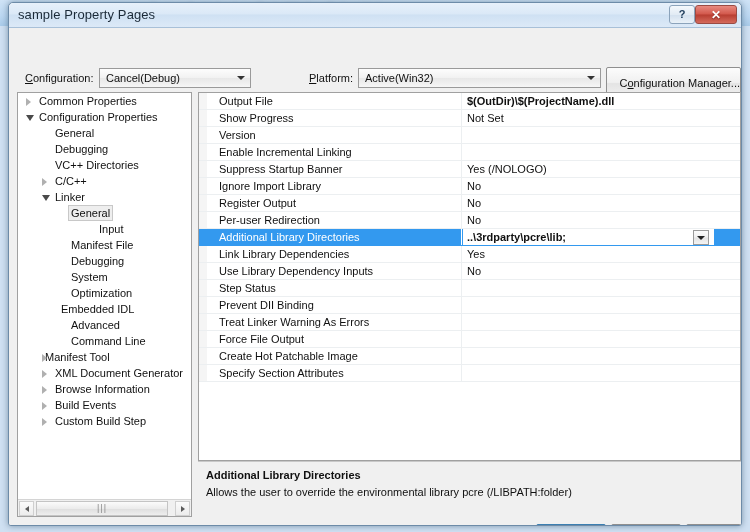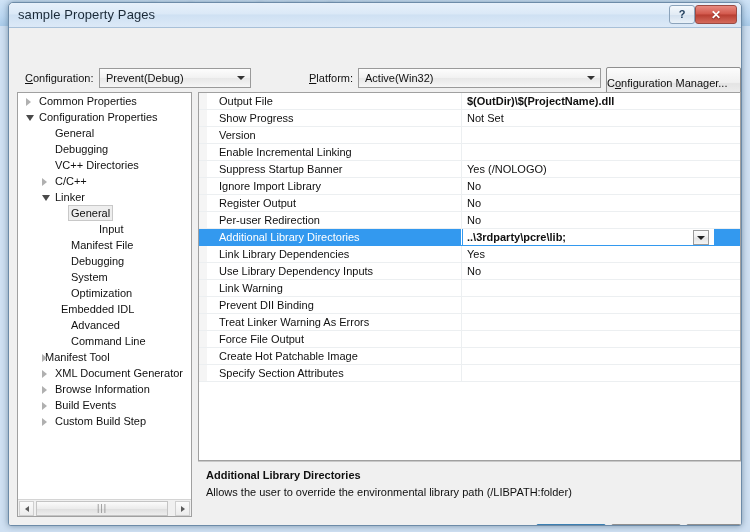--- a/index.html
+++ b/index.html
@@ -155,21 +155,21 @@
     left: 597px; top: 39px;
     width: 135px; height: 32px;
     border: 1px solid #8f8f8f;
     border-radius: 2px;
     background: linear-gradient(180deg,#fcfcfc 0%,#f0f0f0 48%,#e4e4e4 52%,#f2f2f2 100%);
     box-sizing: border-box;
     font-size: 11px;
     color: #101010;
     display: flex;
     align-items: center;
-    justify-content: flex-start;
+    justify-content: flex-end;
     cursor: default;
   }
 
   
   #tree-panel {
     position: absolute;
     left: 8px; top: 64px;
     width: 175px; height: 425px;
     background: #ffffff;
     border: 1px solid #a0a0a0;
@@ -421,21 +421,21 @@
     </div>
     <div class="winbtn" id="btn-close">
       <span class="glyph">✕</span>
     </div>
   </div>
 
   <div id="client">
 
     <div class="toplabel" id="lbl-configuration"><span class="ul">C</span>onfiguration:</div>
     <div class="combo" id="combo-configuration">
-      <span class="cval">Prevent(Debug)</span>
+      <span class="cval">Cancel(Debug)</span>
       <span class="carrow"></span>
     </div>
 
     <div class="toplabel" id="lbl-platform"><span class="ul">P</span>latform:</div>
     <div class="combo" id="combo-platform">
       <span class="cval">Active(Win32)</span>
       <span class="carrow"></span>
     </div>
 
     <div id="btn-config-manager">
@@ -545,21 +545,21 @@
           </div>
           <div class="prow">
             <div class="gutter"></div>
             <div class="splitter"></div>
             <div class="pname">Use Library Dependency Inputs</div>
             <div class="pval">No</div>
           </div>
           <div class="prow">
             <div class="gutter"></div>
             <div class="splitter"></div>
-            <div class="pname">Link Warning</div>
+            <div class="pname">Step Status</div>
             <div class="pval"></div>
           </div>
           <div class="prow">
             <div class="gutter"></div>
             <div class="splitter"></div>
             <div class="pname">Prevent DII Binding</div>
             <div class="pval"></div>
           </div>
           <div class="prow">
             <div class="gutter"></div>
@@ -583,21 +583,21 @@
             <div class="gutter"></div>
             <div class="splitter"></div>
             <div class="pname">Specify Section Attributes</div>
             <div class="pval"></div>
           </div>
         </div>
     </div>
 
     <div id="desc-panel">
       <div id="desc-title">Additional Library Directories</div>
-      <div id="desc-body">Allows the user to override the environmental library path (/LIBPATH:folder)</div>
+      <div id="desc-body">Allows the user to override the environmental library pcre (/LIBPATH:folder)</div>
     </div>
 
     <div class="dlgbtn" id="btn-ok">OK</div>
     <div class="dlgbtn" id="btn-cancel">Cancel</div>
     <div class="dlgbtn" id="btn-apply">
       
     </div>
 
   </div>
 </div>

